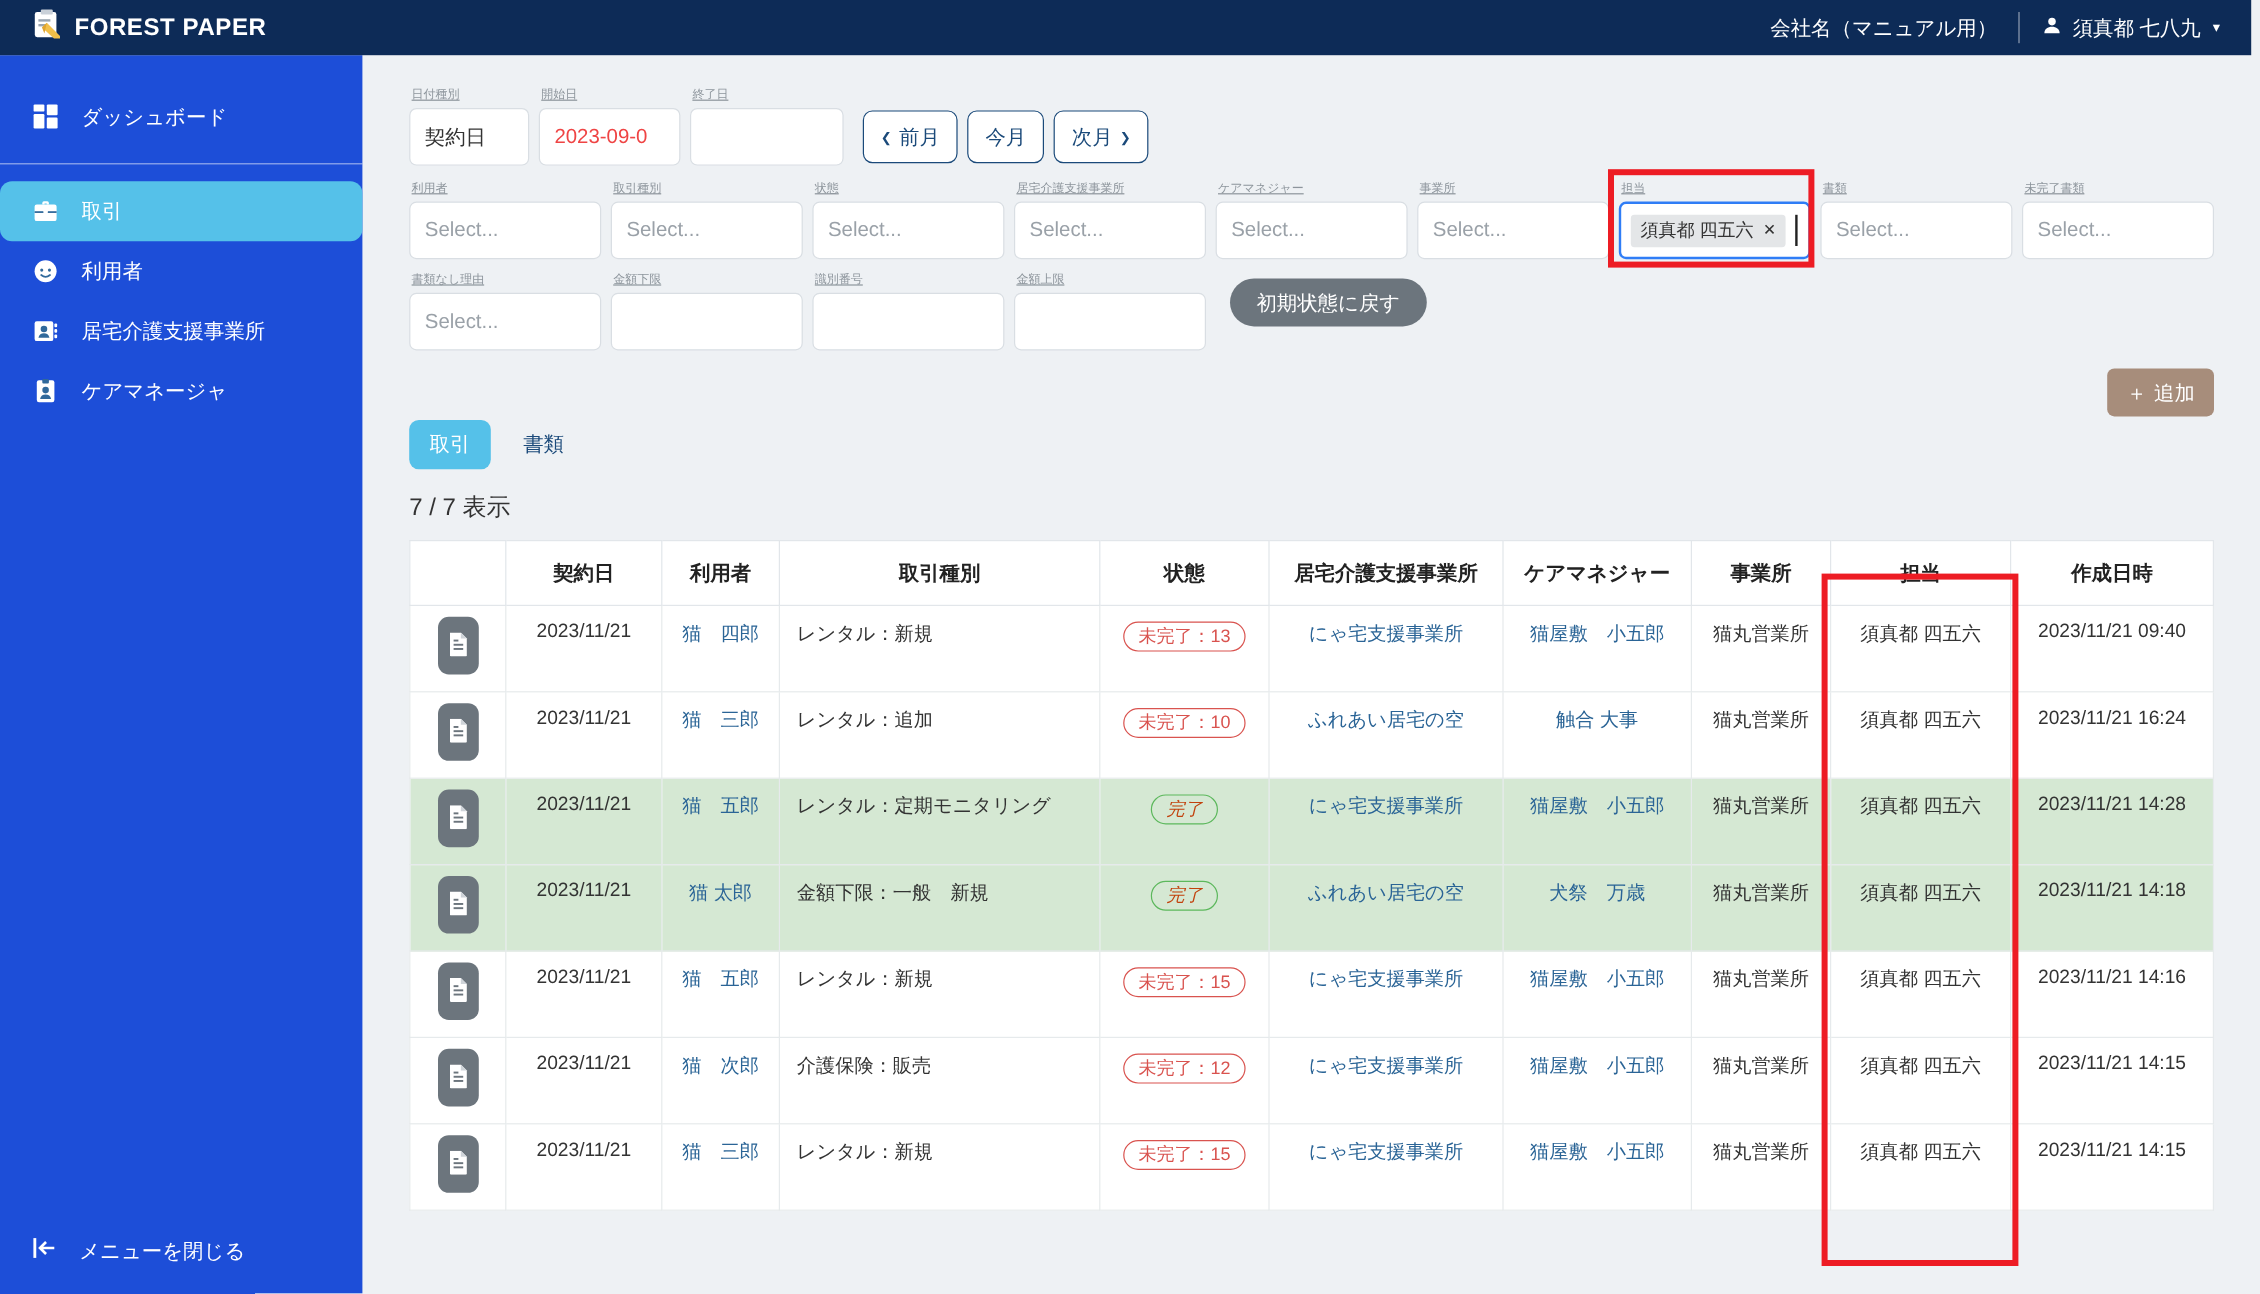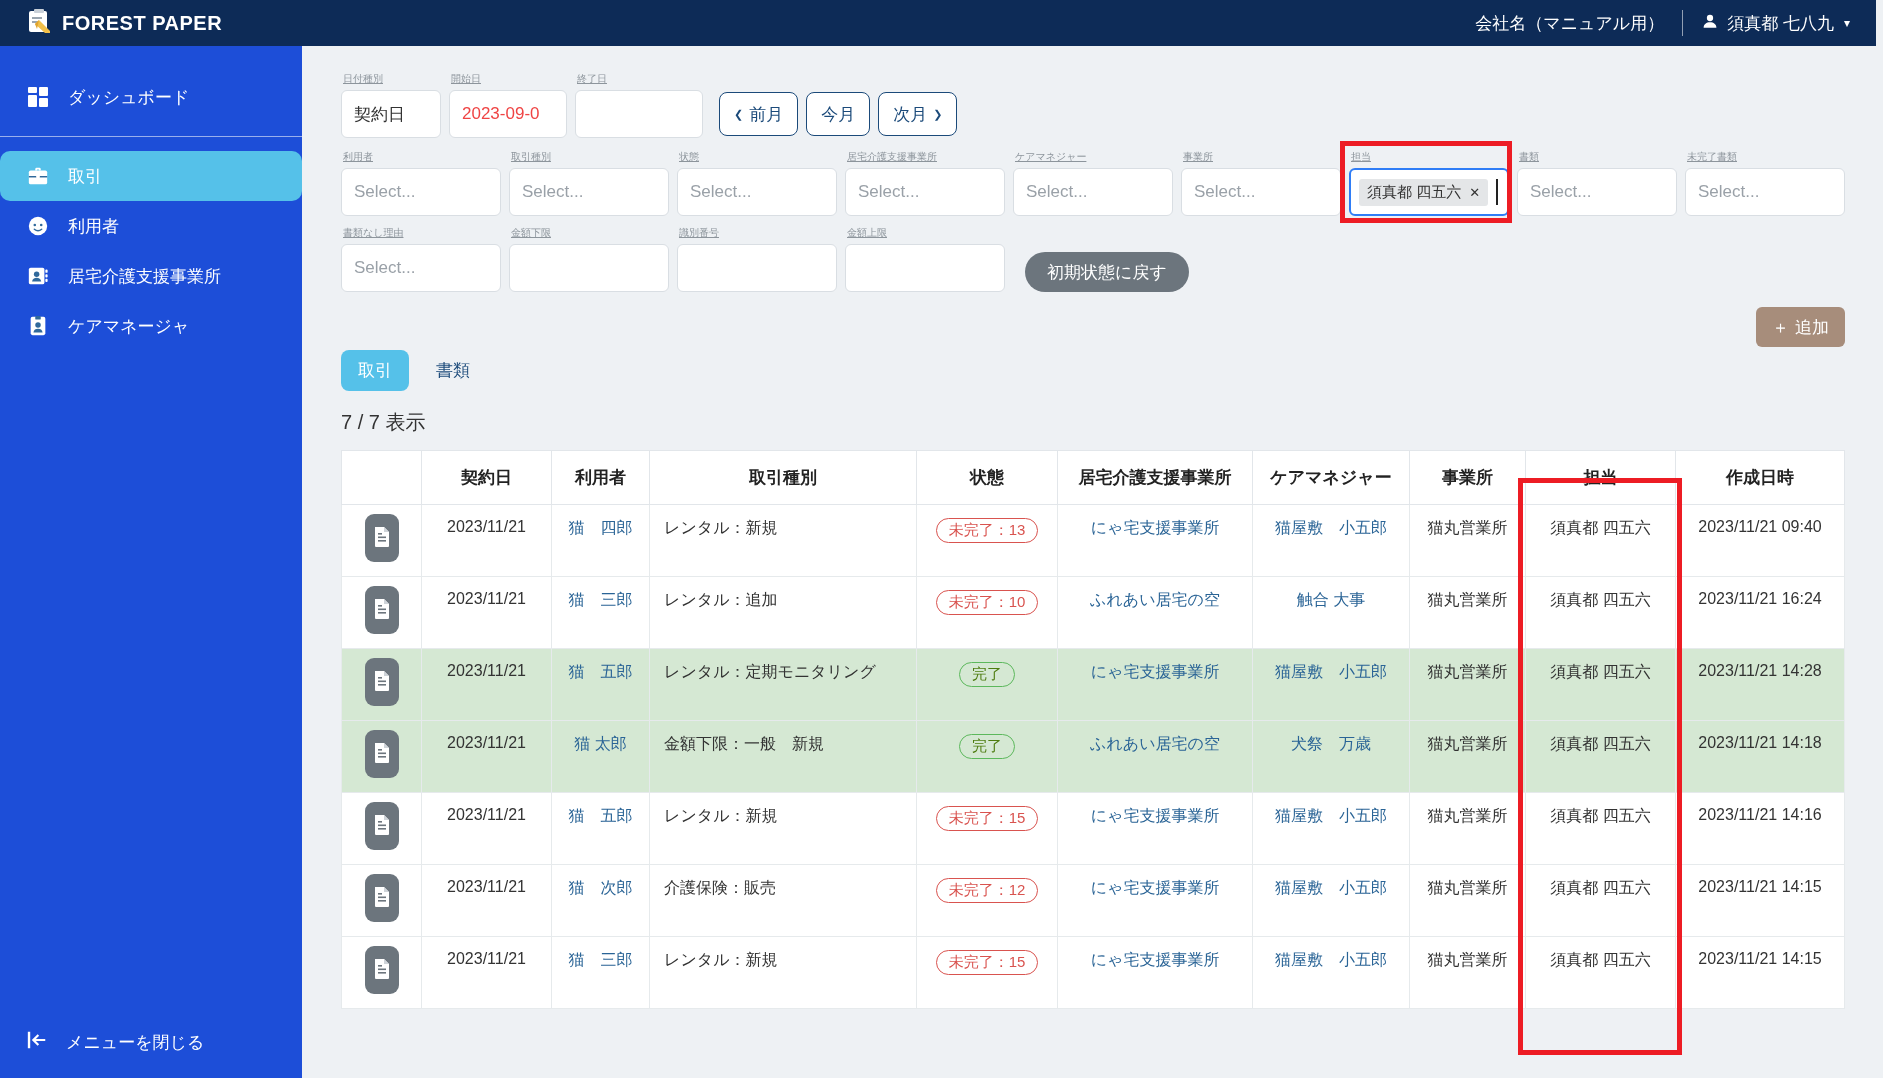--- a/index.html
+++ b/index.html
@@ -46,42 +46,42 @@
     border-radius:8px; font-size:17px; display:flex; align-items:center; gap:6px; cursor:pointer;
     font-family:inherit;}
   .mbtn .chev { font-size:11px; }
   .tanto-box { background:#fff; border:2px solid #2f7df6; border-radius:6px; height:48px;
     display:flex; align-items:center; padding:0 8px; width:160px;}
   .tag { background:#e4e6e8; border-radius:3px; padding:4px 8px; font-size:15px;
     display:flex; align-items:center; gap:8px; white-space:nowrap;}
   .tag .x { font-weight:bold; font-size:13px; cursor:pointer;}
   .cursor-bar { width:1.5px; height:26px; background:#222; margin-left:8px;}
   .reset-btn { height:40px; padding:0 22px; border:none; border-radius:999px; background:#6c757d;
-    color:#fff; font-size:17px; margin-left:12px; margin-bottom:0; cursor:pointer; font-family:inherit;}
+    color:#fff; font-size:17px; margin-left:12px; margin-bottom:20px; cursor:pointer; font-family:inherit;}
   .add-btn { position:absolute; top:307px; right:38px; height:40px; padding:0 16px;
     background:#a78d7b; color:#fff; border:none; border-radius:6px; font-size:17px;
     display:flex; align-items:center; gap:6px; cursor:pointer; font-family:inherit;}
   
   .tabs { display:flex; align-items:center; gap:10px; margin:58px 0 0 39px;}
   .tab { padding:9px 17px; font-size:17px; border-radius:8px; color:#1b4a7a; cursor:pointer;}
   .tab.active { background:#55c1e9; color:#fff;}
   .count { margin:18px 0 0 39px; font-size:20px; color:#333;}
   
   table.grid { border-collapse:collapse; margin:14px 0 0 39px; table-layout:fixed;
     background:#fff; width:1503px;}
   .grid th { font-size:17px; font-weight:bold; color:#222; height:54px; text-align:center;
     border:1px solid #e2e6ea; background:#fff;}
   .grid td { border:1px solid #e6eaec; height:72px; vertical-align:top; padding-top:13px;
     text-align:center; font-size:16px; color:#333;}
   .grid td.left { text-align:left; padding-left:14px;}
   .grid tr.hl td { background:#d5e8d3; }
   a.lnk { color:#2a6496; text-decoration:none; cursor:pointer;}
   .pill { display:inline-block; border-radius:14px; padding:2px 12px; font-size:15px; border:1.5px solid; background:transparent;}
   .pill.red { color:#d9534f; border-color:#d9534f;}
-  .pill.green { color:#4d7c0f; border-color:#5cb85c;}
+  .pill.green { color:#c2410c; border-color:#5cb85c;font-style:italic;}
   .doc-btn { width:34px; height:48px; border:none; border-radius:9px; background:#6c757d;
     display:inline-flex; align-items:center; justify-content:center; cursor:pointer; margin-top:-4px;}
   
   .red-box { position:absolute; border:5px solid #ed1c24; pointer-events:none; z-index:10;}
   .red-box.filter { left:1340px; top:141px; width:172px; height:82px;}
   .red-box.column { left:1518px; top:478px; width:164px; height:577px;}
 </style>
 </head>
 <body>
 

